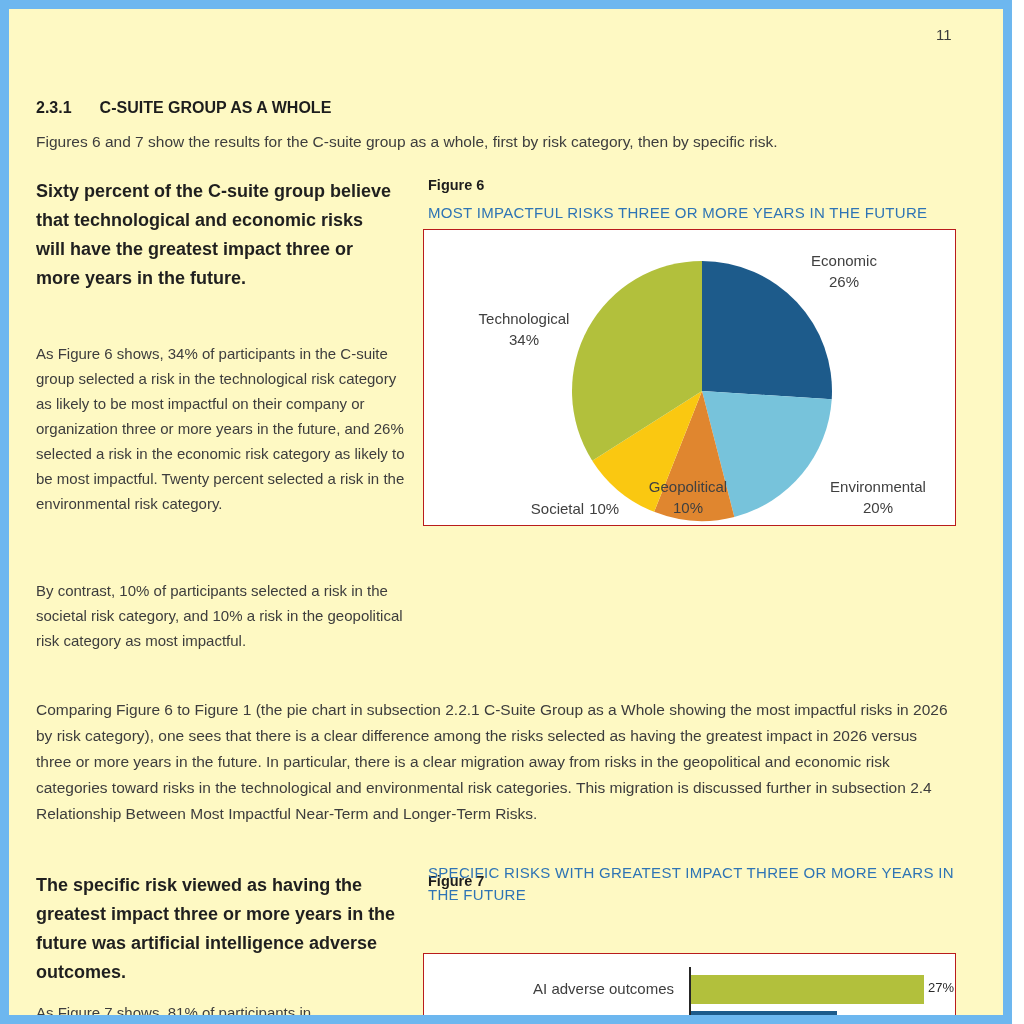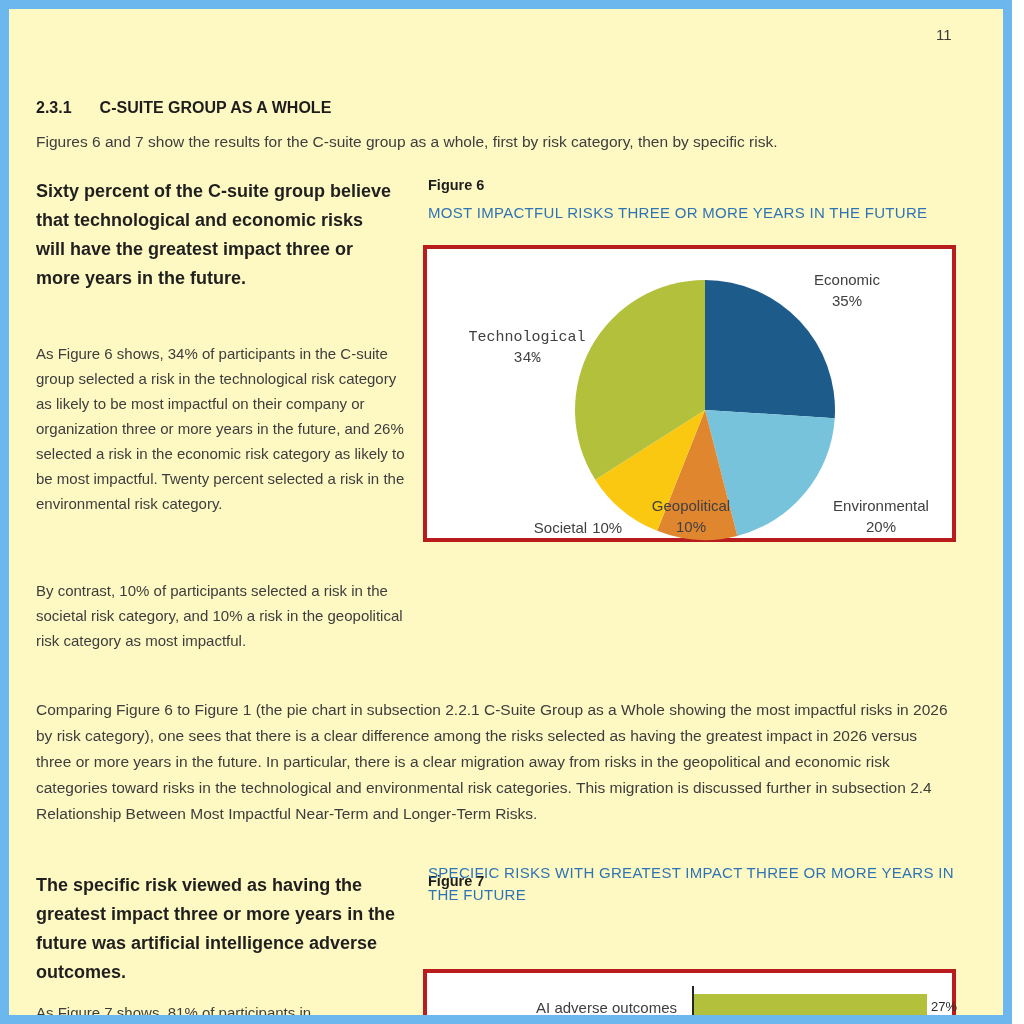--- a/index.html
+++ b/index.html
@@ -25,30 +25,30 @@
   .para2{top:578px;}
   .full-para{top:697px;left:36px;width:918px;font-size:15.5px;line-height:26px;color:#3d3d3d;}
   .para3{top:1004px;left:36px;width:440px;font-size:15px;color:#3d3d3d;}
   .fig-label{font-size:14.5px;font-weight:bold;color:#1d1d1d;}
   .fig-title{font-size:15px;color:var(--accent,#2e74b5);letter-spacing:.3px;line-height:22px;}
   .fig6-label{top:177px;left:428px;}
   .fig6-title{top:202px;left:428px;width:530px;}
   .fig7-label{top:873px;left:428px;}
   .fig7-title{top:862px;left:428px;width:560px;}
   .chart-box{
-    background:#fff;border:4px solid #b91c1c;box-sizing:border-box;margin-top:16px;
+    background:#fff;border:1px solid #b91c1c;box-sizing:border-box;
   }
   .fig6-box{top:229px;left:423px;width:533px;height:297px;}
   .fig7-box{top:953px;left:423px;width:533px;height:120px;}
   .pie-svg{position:absolute;left:147px;top:30px;}
   .pie-label{
     position:absolute;font-size:15px;color:#404040;text-align:center;line-height:21px;
   }
   .pl-economic{left:358px;top:20px;width:124px;}
-  .pl-technological{left:38px;top:78px;width:124px;font-family:Liberation Mono, monospace;}
+  .pl-technological{left:38px;top:78px;width:124px;}
   .pl-societal{left:76px;top:268px;width:150px;}
   .pl-geopolitical{left:202px;top:246px;width:124px;}
   .pl-environmental{left:390px;top:246px;width:128px;}
   .pl-societal .pct{margin-left:5px;}
   .bar-row-label{
     position:absolute;left:18px;top:26px;width:232px;text-align:right;
     font-size:15px;color:#3d3d3d;
   }
   .bar-axis{position:absolute;left:265px;top:13px;width:2px;height:105px;background:#262626;}
   .bar-fill{position:absolute;left:267px;top:21px;height:29px;background:#b2c03c;}
@@ -80,21 +80,21 @@
   <div class="abs chart-box fig6-box">
     <svg class="pie-svg" id="pie-svg" width="262" height="262" viewBox="0 0 262 262">
         <path d="M 131 131 L 131.00 1.00 A 130 130 0 0 1 260.74 139.16 Z" fill="#1d5b8b"></path>
         <path d="M 131 131 L 260.74 139.16 A 130 130 0 0 1 163.33 256.92 Z" fill="#77c3db"></path>
         <path d="M 131 131 L 163.33 256.92 A 130 130 0 0 1 83.14 251.87 Z" fill="#e0862f"></path>
         <path d="M 131 131 L 83.14 251.87 A 130 130 0 0 1 21.24 200.66 Z" fill="#fac811"></path>
         <path d="M 131 131 L 21.24 200.66 A 130 130 0 0 1 131.00 1.00 Z" fill="#b2c03c"></path>
       </svg>
     <div class="pie-label pl-economic">
       <div>Economic</div>
-      <div>35%</div>
+      <div>26%</div>
     </div>
     <div class="pie-label pl-technological">
       <div>Technological</div>
       <div>34%</div>
     </div>
     <div class="pie-label pl-societal">
       <span>Societal</span><span class="pct">10%</span>
     </div>
     <div class="pie-label pl-geopolitical">
       <div>Geopolitical</div>

